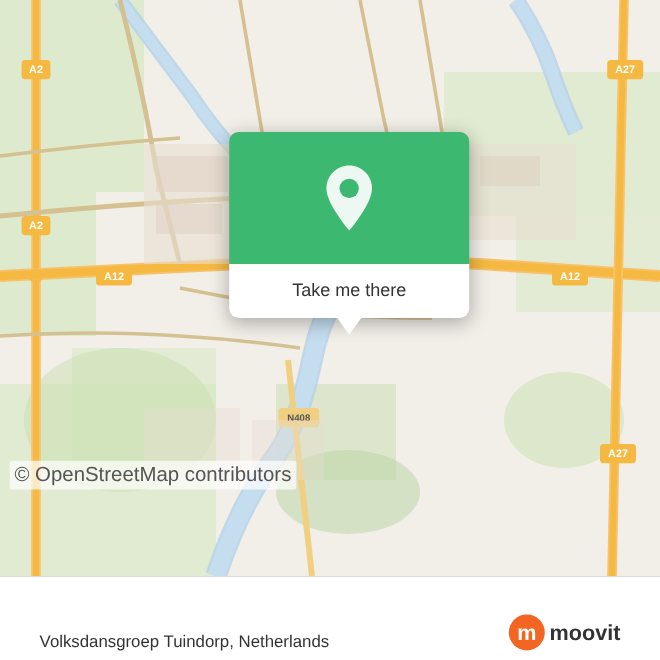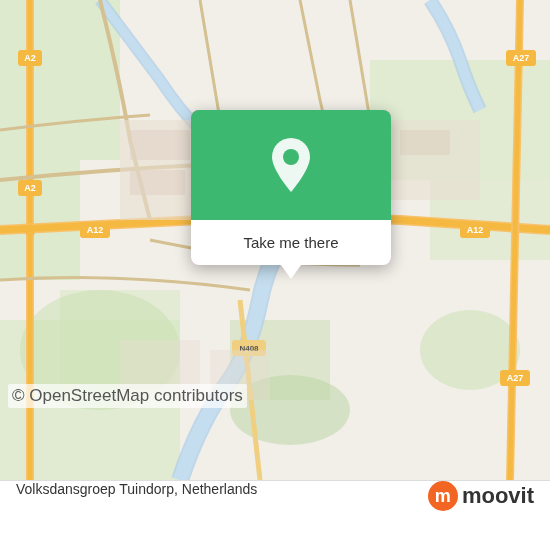--- a/index.html
+++ b/index.html
@@ -80,22 +80,22 @@
       z-index: 11;
     }
 
     
     #bottom-bar {
       width: 550px;
       height: 62px;
       background: white;
       border-top: 1px solid #ddd;
       display: flex;
-      align-items: flex-start;
-      padding: 0 16px;
+      align-items: flex-end;
+      padding: 0 33px;
       position: relative;
     }
 
     #bottom-text {
       font-size: 14px;
       color: #333;
       font-weight: 400;
       flex: 1;
     }
 
@@ -112,21 +112,21 @@
       font-size: 18px;
       width: 30px;
       height: 30px;
       border-radius: 50%;
       display: flex;
       align-items: center;
       justify-content: center;
     }
 
     #moovit-text {
-      font-size: 22px;
+      font-size: 18px;
       font-weight: bold;
       color: #333;
     }
 
     #copyright-bar {
       position: absolute;
       bottom: 72px;
       left: 8px;
       font-size: 17px;
       color: #555;

